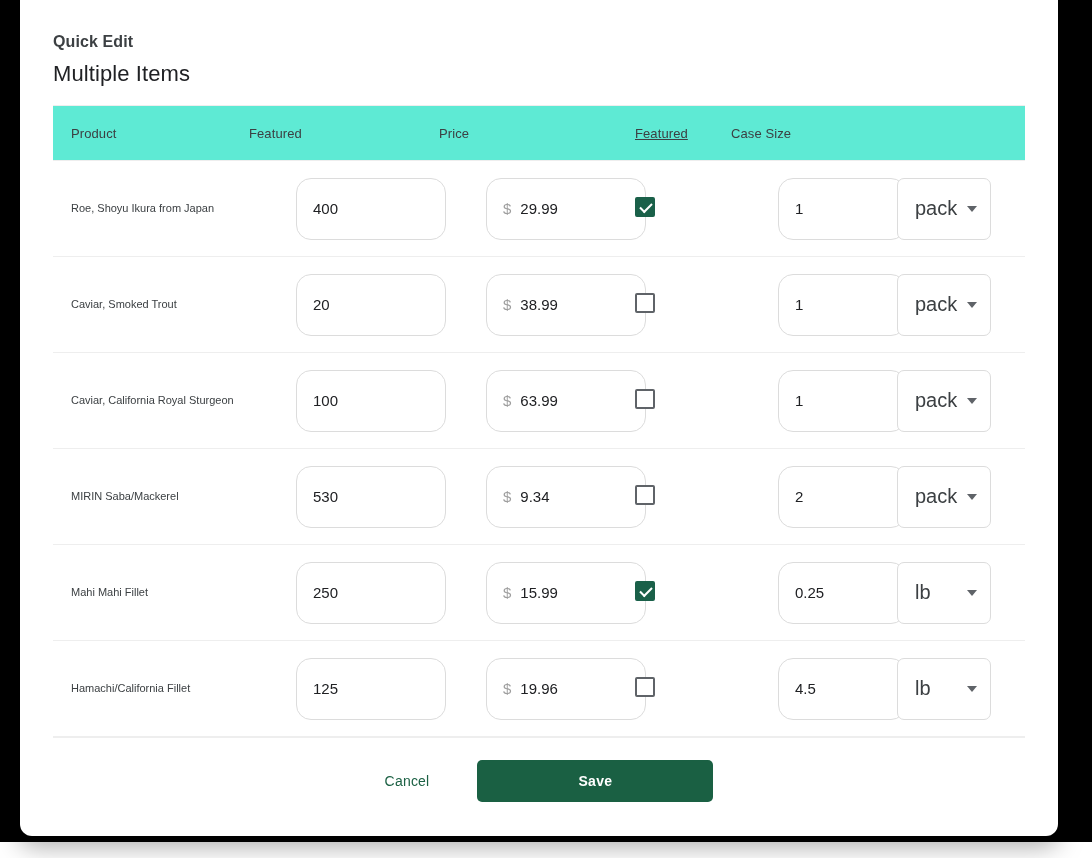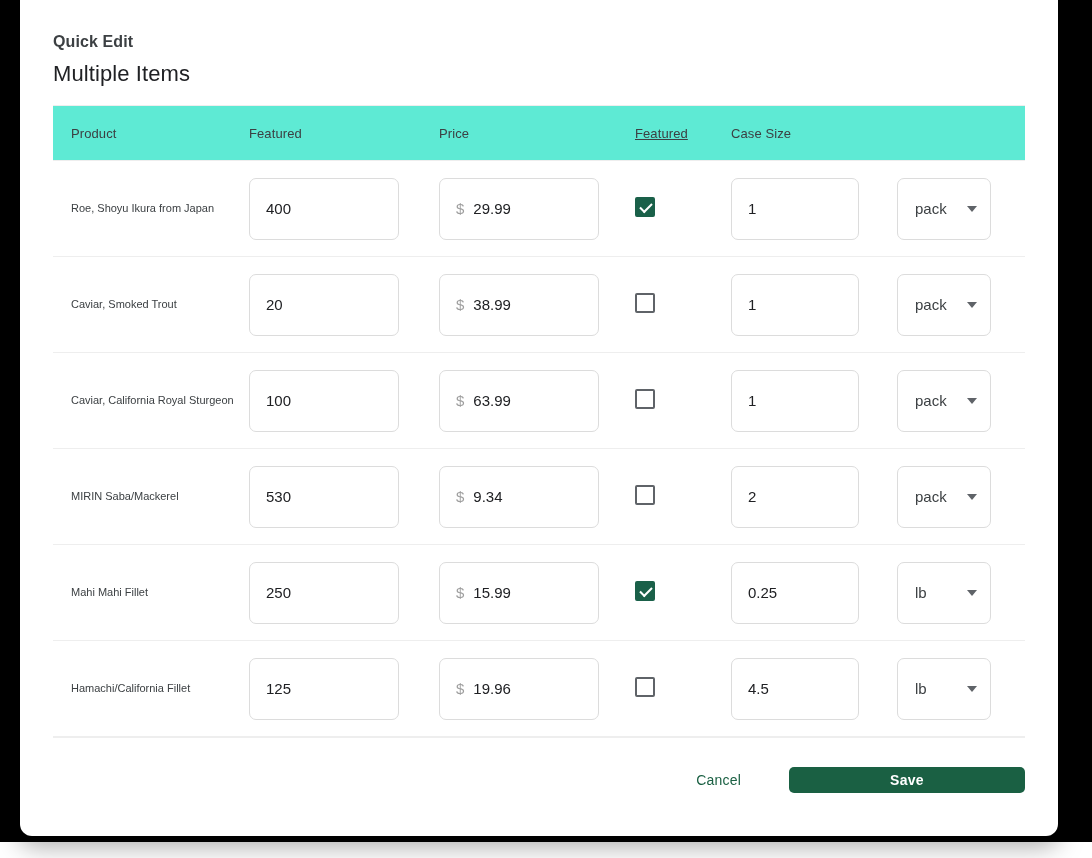--- a/index.html
+++ b/index.html
@@ -100,27 +100,28 @@
     line-height: 19px;
     padding-left: 18px;
     padding-right: 14px;
   }
 
   
   .field {
     width: 150px;
     height: 62px;
     border: 1px solid #dcdcdc;
-    border-radius: 7px;
+    border-radius: 15px;
     background: #ffffff;
     display: flex;
     align-items: center;
     padding: 0 16px;
     font-size: 15px;
     color: #202124;
+    margin-left: 47px;
   }
   .field.price { width: 160px; }
   .field.casesize { width: 128px; }
   .currency {
     color: #9e9e9e;
     margin-right: 9px;
     font-size: 15px;
   }
   .field-val { color: #202124; }
 
@@ -154,56 +155,56 @@
   .unit-select {
     width: 94px;
     height: 62px;
     border: 1px solid #dcdcdc;
     border-radius: 7px;
     background: #ffffff;
     display: flex;
     align-items: center;
     justify-content: space-between;
     padding: 0 13px 0 17px;
-    font-size: 15px;
+    font-size: 20px;
     color: #3c4043;
   }
   .caret {
     width: 0; height: 0;
     border-left: 5px solid transparent;
     border-right: 5px solid transparent;
     border-top: 6px solid #5f6368;
     flex: none;
   }
 
   
   #dialog-footer {
     padding: 0 33px;
   }
   .footer-rule { height: 1px; background: #eeeeee; }
   .footer-actions {
     display: flex;
     align-items: center;
-    justify-content: flex-end;
+    justify-content: center;
     padding-top: 22px;
   }
   #cancel-button {
     font-size: 14px;
     color: #1c6144;
     background: transparent;
     border: none;
     font-family: inherit;
     padding: 12px 20px;
     cursor: pointer;
     letter-spacing: 0.2px;
   }
   #save-button {
     margin-left: 28px;
     width: 236px;
-    height: 26px;
+    height: 42px;
     background: #1a6043;
     color: #ffffff;
     border: none;
     border-radius: 5px;
     font-size: 14px;
     font-family: inherit;
     font-weight: bold;
     letter-spacing: 0.3px;
     cursor: pointer;
   }

